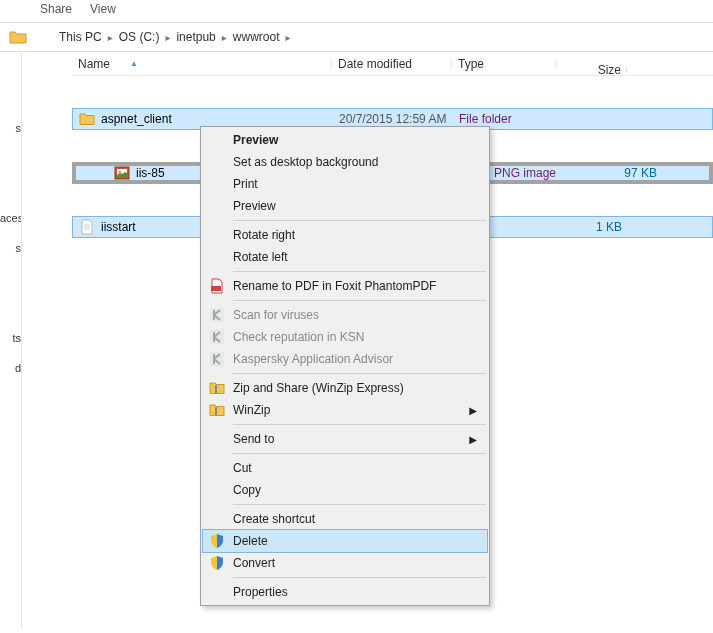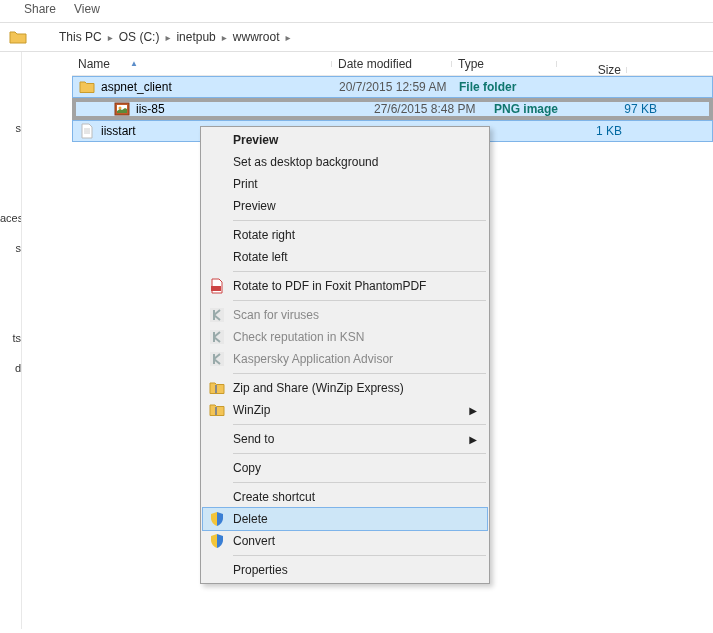--- a/index.html
+++ b/index.html
@@ -1,18 +1,18 @@
 <!DOCTYPE html>
 <html><head>
   <meta charset="utf-8">
   <style>
     * { margin: 0; padding: 0; box-sizing: border-box; font-family: "Segoe UI", Tahoma, sans-serif; font-size: 12px; }
     body { background: #fff; width: 713px; height: 633px; overflow: hidden; position: relative; }
     
-    .toolbar { display: flex; gap: 18px; padding: 2px 8px 2px 24px; color: #555; }
+    .toolbar { display: flex; gap: 18px; padding: 2px 8px 2px 40px; color: #555; }
     .toolbar span { cursor: default; }
     
     .divider-h { height: 1px; background: #e0e0e0; margin: 4px 0 0 0; }
     
     .breadcrumb-bar { display: flex; align-items: center; padding: 4px 8px; }
     .crumb-icon { width: 20px; height: 20px; margin-right: 4px; display: flex; align-items: center; justify-content: center; }
     .crumb-path { display: flex; align-items: center; gap: 2px; color: #333; margin-left: 27px; }
     .crumb-path .sep { color: #777; margin: 0 4px; font-size: 10px; }
     
     .main { display: flex; height: calc(100% - 56px); }
@@ -23,27 +23,27 @@
     
     .columns { display: flex; border-bottom: 1px solid #e8e8e8; height: 24px; align-items: center; color: #333; }
     .col { padding: 0 6px; position: relative; }
     .col::after { content: ""; position: absolute; right: 0; top: 4px; bottom: 4px; width: 1px; background: #e0e0e0; }
     .col-name { width: 260px; display: flex; align-items: center; gap: 20px; }
     .sort-arrow { font-size: 8px; color: #5b8dc9; }
     .col-date { width: 120px; }
     .col-type { width: 105px; }
     .col-size { width: 70px; text-align: right; margin-top: 12px; }
     
-    .row { display: flex; align-items: center; height: 22px; border: 1px solid transparent; }
+    .row { display: flex; align-items: center; height: 22px; border: 1px solid transparent; margin-top: 32px; }
     .row.hl { background: #cde8ff; border: 1px solid #7fb4e8; }
     .row.sel { background: #cde8ff; border: 4px solid #a3a3a3; padding-left: 32px; }
     .row .cell { padding: 0 6px; white-space: nowrap; overflow: hidden; }
     .cell-name { width: 260px; display: flex; align-items: center; gap: 6px; }
     .cell-date { width: 120px; color: #555; }
-    .cell-type { width: 105px; color: #0f766e; font-weight: bold; }
+    .cell-type { width: 105px; color: #701a75; }
     .cell-size { width: 70px; text-align: right; color: #0369a1; }
     .file-ico { width: 16px; height: 16px; flex-shrink: 0; }
     
     .context-menu { position: absolute; top: 126px; left: 200px; width: 290px; background: #f0f0f0; border: 1px solid #a0a0a0; box-shadow: 3px 3px 5px rgba(0,0,0,0.2); padding: 2px; }
     .cm-item { display: flex; align-items: center; height: 22px; padding: 0 22px 0 30px; position: relative; color: #222; }
     .cm-item.bold { font-weight: bold; }
     .cm-item.disabled { color: #888; }
     .cm-item.hover { background: #cde6f7; border: 1px solid #7eb4ea; margin: -1px; height: 24px; }
     .cm-sep { height: 1px; background: #d0d0d0; margin: 3px 1px 3px 30px; }
     .cm-icon { position: absolute; left: 6px; width: 16px; height: 16px; }
@@ -173,21 +173,21 @@
       <span>Rotate left</span>
     </div>
     <div class="cm-sep"></div>
     <div class="cm-item">
       <span class="cm-icon">
         <svg width="16" height="16" viewBox="0 0 16 16">
           <path fill="#fff" stroke="#c44" d="M3 1h7l3 3v11H3z"></path>
           <rect x="2" y="8" width="10" height="5" fill="#c44"></rect>
         </svg>
       </span>
-      <span>Rotate to PDF in Foxit PhantomPDF</span>
+      <span>Rename to PDF in Foxit PhantomPDF</span>
     </div>
     <div class="cm-sep"></div>
     <div class="cm-item disabled">
       <span class="cm-icon">
         <svg width="16" height="16" viewBox="0 0 16 16">
           <rect x="1" y="1" width="14" height="14" fill="#e8e8e8"></rect>
           <path stroke="#9aa" stroke-width="2" fill="none" d="M5 3v10M5 8l6-5M5 8l6 5"></path>
         </svg>
       </span>
       <span>Scan for viruses</span>
@@ -230,20 +230,23 @@
       <span>WinZip</span>
       <span class="cm-arrow">▶</span>
     </div>
     <div class="cm-sep"></div>
     <div class="cm-item">
       <span>Send to</span>
       <span class="cm-arrow">▶</span>
     </div>
     <div class="cm-sep"></div>
     <div class="cm-item">
+      <span>Cut</span>
+    </div>
+    <div class="cm-item">
       <span>Copy</span>
     </div>
     <div class="cm-sep"></div>
     <div class="cm-item">
       <span>Create shortcut</span>
     </div>
     <div class="cm-item hover">
       <span class="cm-icon">
         <svg width="16" height="16" viewBox="0 0 16 16">
           <path fill="#3a7fd4" d="M8 1l6 2v4c0 4-3 7-6 8V1z"></path>

